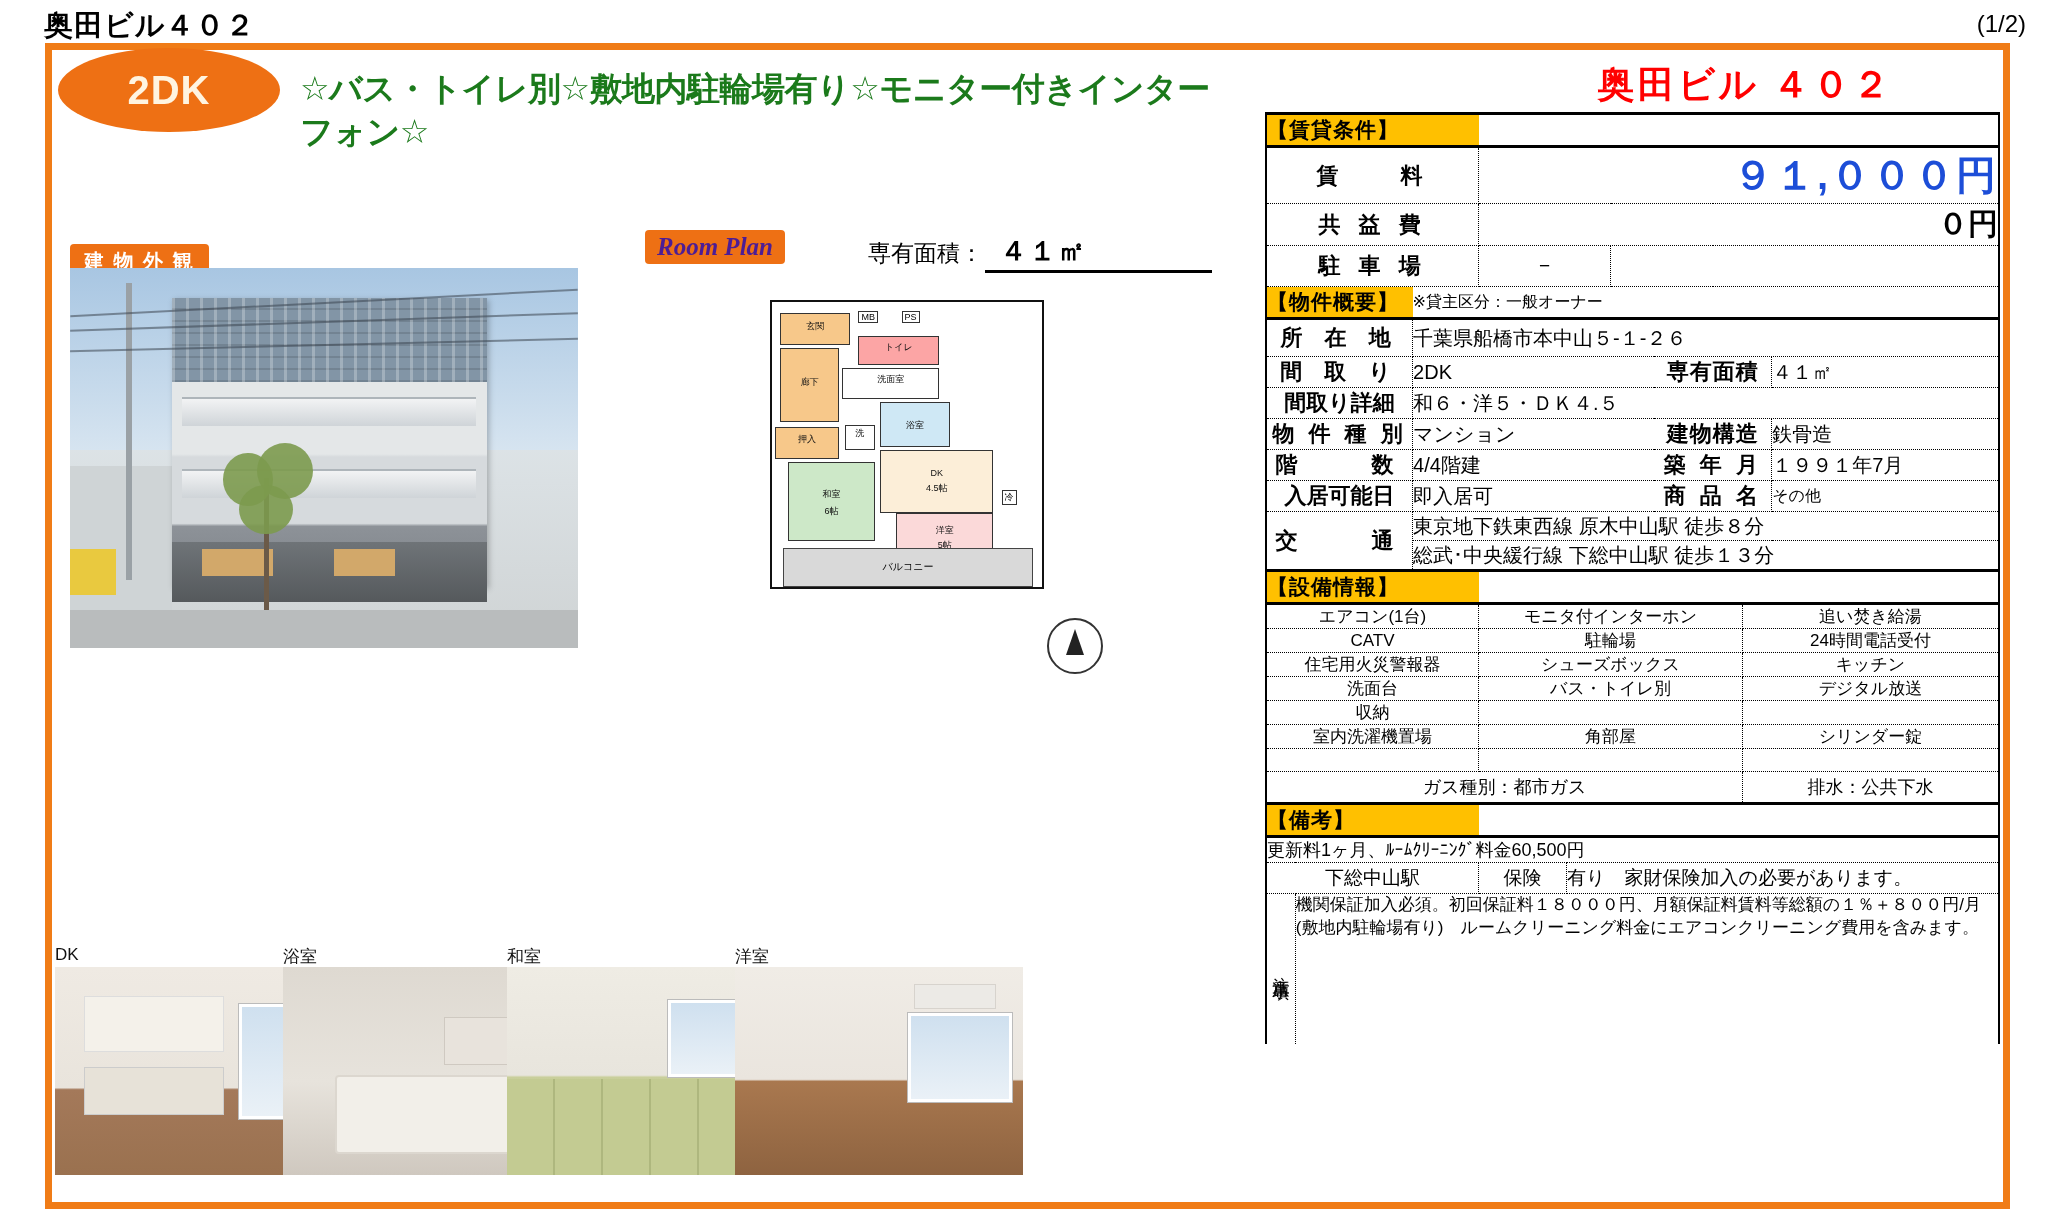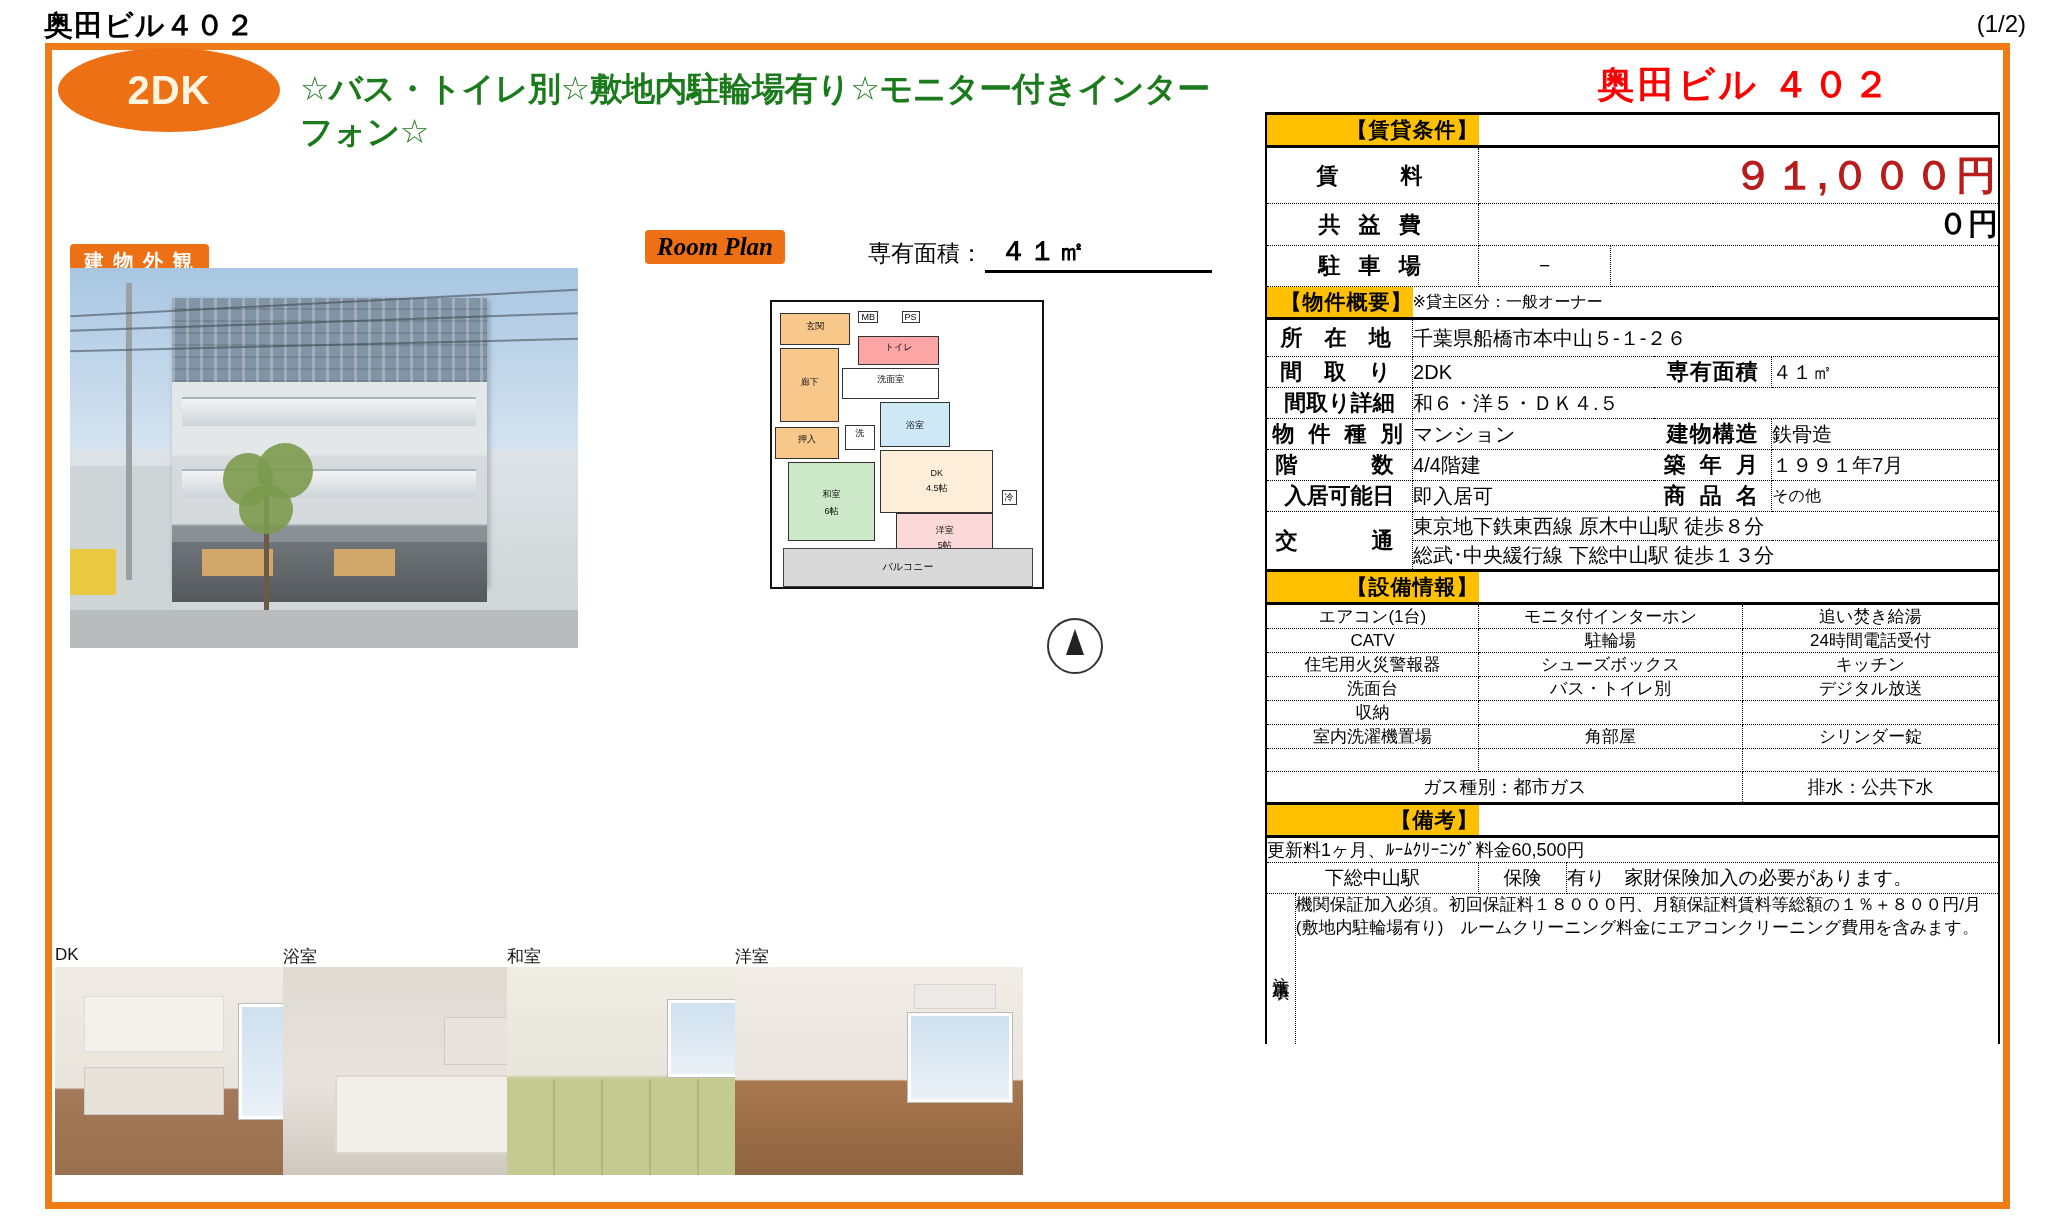--- a/index.html
+++ b/index.html
@@ -94,21 +94,21 @@
     border-radius: 4px;
     white-space: nowrap;
   }
   .pill-exterior { left: 70px; top: 244px; }
 
   .roomplan-label {
     position: absolute;
     left: 645px;
     top: 230px;
     background: #EE7014;
-    color: #000000;
+    color: #4c1d95;
     font-size: 25px;
     font-weight: 700;
     font-style: italic;
     padding: 3px 12px;
     border-radius: 4px;
     font-family: "Liberation Serif", serif;
   }
 
   .area-label {
     position: absolute;
@@ -265,41 +265,41 @@
     width: 100%;
     border-collapse: collapse;
     table-layout: fixed;
     font-size: 19px;
   }
   table.blk td { padding: 0; }
   .hdr-yellow {
     background: #FFC000;
     font-weight: 700;
     font-size: 21px;
-    text-align: right;
+    text-align: left;
     letter-spacing: 1px;
     height: 30px;
   }
   .band-top { border-top: 3px solid #000; }
   .band-bot { border-bottom: 3px solid #000; }
   .outer-box { border-left: 2px solid #000; border-right: 2px solid #000; }
 
   .lbl {
     text-align: center;
     font-weight: 700;
     font-size: 22px;
     letter-spacing: 6px;
     border-right: 1px dotted #000;
   }
   .lbl-n { letter-spacing: 0px; }
   .val { padding-left: 8px; font-size: 20px; }
   .rowline td { border-bottom: 1px dotted #000; }
 
   .rent-val {
-    color: #b91c1c;
+    color: #1d4ed8;
     font-size: 40px;
     font-weight: 700;
     letter-spacing: 2px;
     text-align: right;
     padding-right: 26px;
   }
   .kyoueki-val {
     font-size: 30px;
     font-weight: 700;
     text-align: right;

